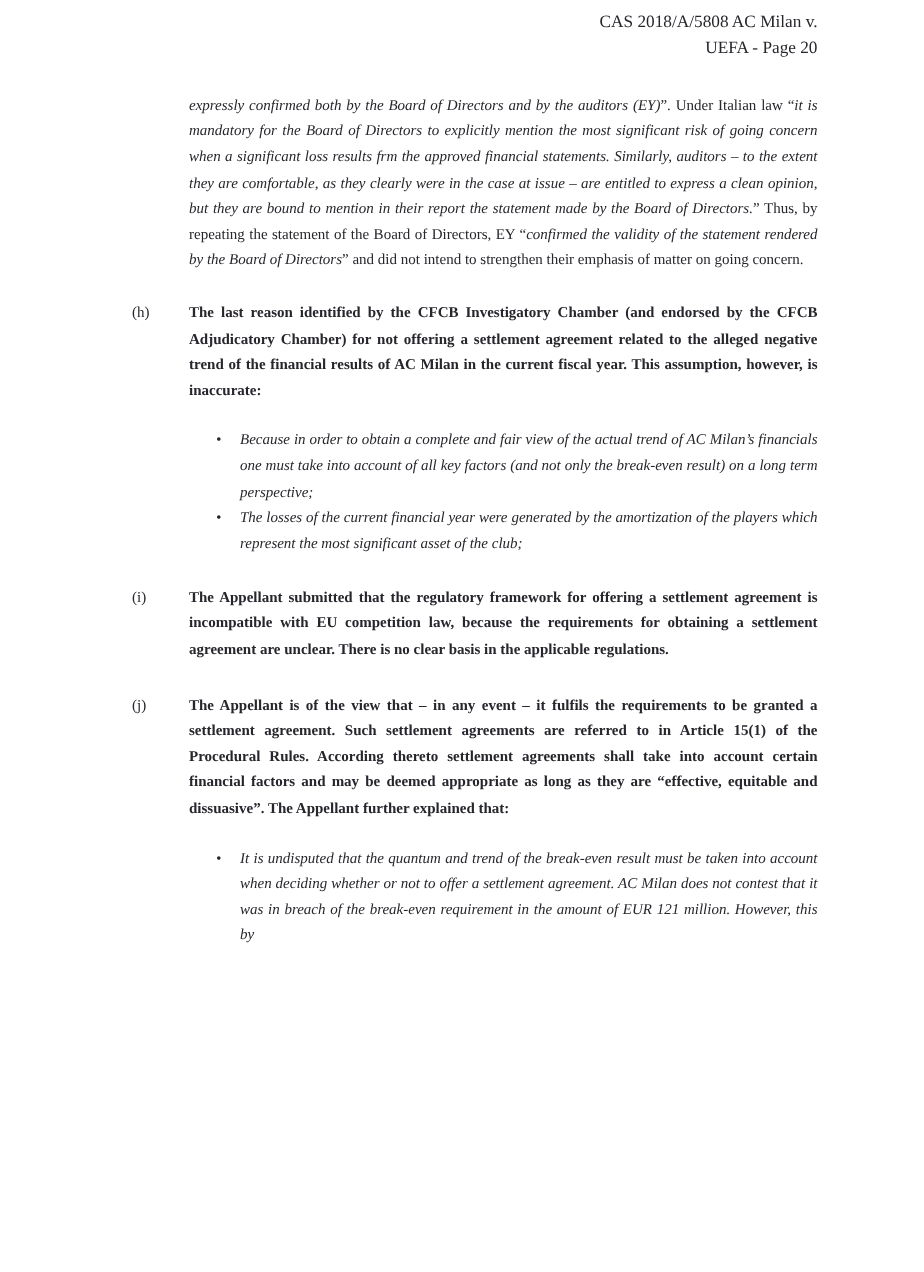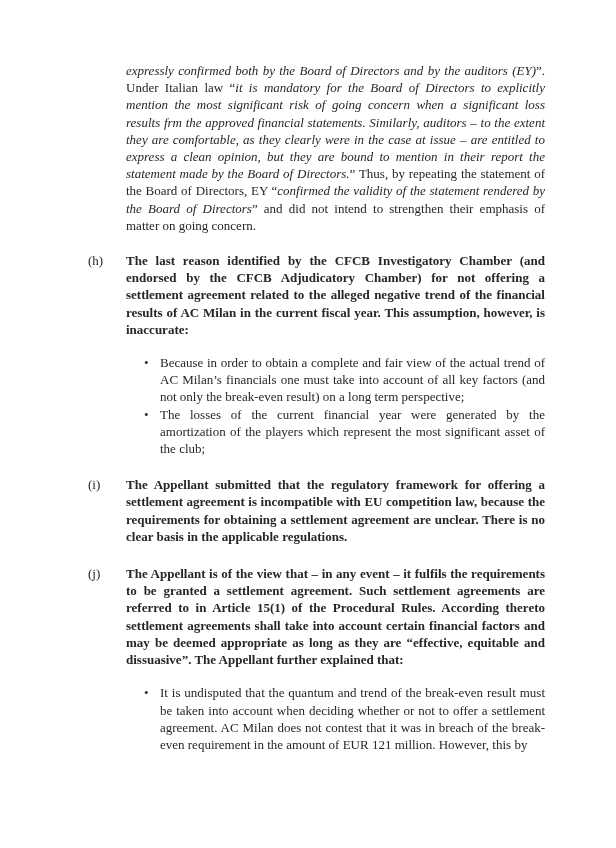--- a/index.html
+++ b/index.html
@@ -28,21 +28,21 @@
     text-align: right;
     font-size: 11.5px;
     line-height: 16.5px;
     color: #26262c;
   }
   .doc-body {
     position: absolute;
     top: 62px;
     left: 88px;
     width: 457px;
-    font-size: 13px;
+    font-size: 10px;
     line-height: 17.2px;
     text-align: justify;
   }
   .intro {
     margin: 0 0 0 38px;
   }
   .item {
     display: flex;
     align-items: flex-start;
   }
@@ -58,40 +58,45 @@
     flex: 1;
     min-width: 0;
   }
   .item-body p {
     margin: 0;
     font-weight: bold;
   }
   ul.bullets {
     margin: 16px 0 0 0;
     padding: 0 0 0 17px;
+    font-style: italic;
   }
   ul.bullets li {
     list-style: none;
     position: relative;
     padding-left: 17px;
     text-align: justify;
   }
   ul.bullets li::before {
     content: "\2022";
     position: absolute;
     left: 1px;
     top: 0;
   }
   .seg-i { font-style: italic; }
 </style>
 </head>
 <body>
 
 <div class="page">
 
+  <div class="header">
+    <div>CAS 2018/A/5808 AC Milan v.</div>
+    <div>UEFA - Page 20</div>
+  </div>
 
   <div class="doc-body">
 
     <p class="intro"><span class="seg-i">expressly confirmed both by the Board of Directors and by the auditors (EY)</span><span class="seg-r">”. Under Italian law “</span><span class="seg-i">it is mandatory for the Board of Directors to explicitly mention the most significant risk of going concern when a significant loss results frm the approved financial statements. Similarly, auditors – to the extent they are comfortable, as they clearly were in the case at issue – are entitled to express a clean opinion, but they are bound to mention in their report the statement made by the Board of Directors.</span><span class="seg-r">” Thus, by repeating the statement of the Board of Directors, EY “</span><span class="seg-i">confirmed the validity of the statement rendered by the Board of Directors</span><span class="seg-r">” and did not intend to strengthen their emphasis of matter on going concern.</span></p>
 
     <div class="item item-h">
       <span class="item-label">(h)</span>
       <div class="item-body">
         <p>The last reason identified by the CFCB Investigatory Chamber (and endorsed by the CFCB Adjudicatory Chamber) for not offering a settlement agreement related to the alleged negative trend of the financial results of AC Milan in the current fiscal year. This assumption, however, is inaccurate:</p>
         <ul class="bullets">

